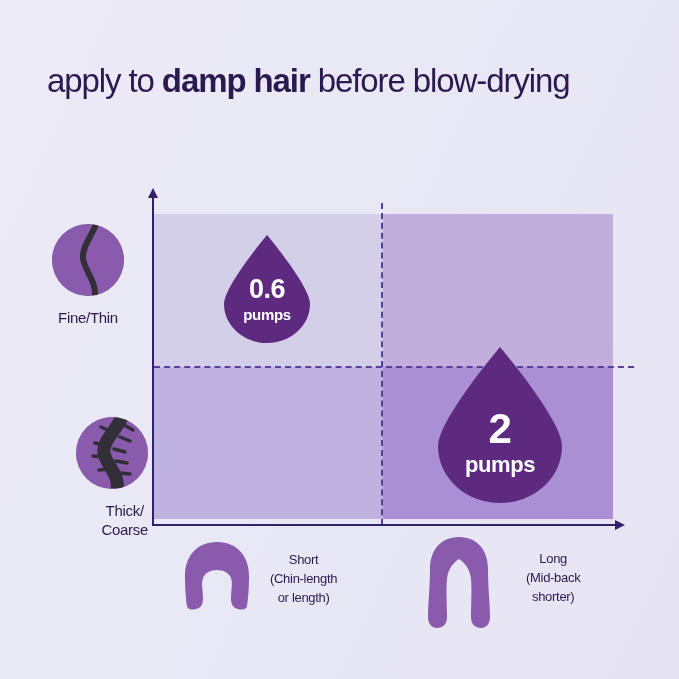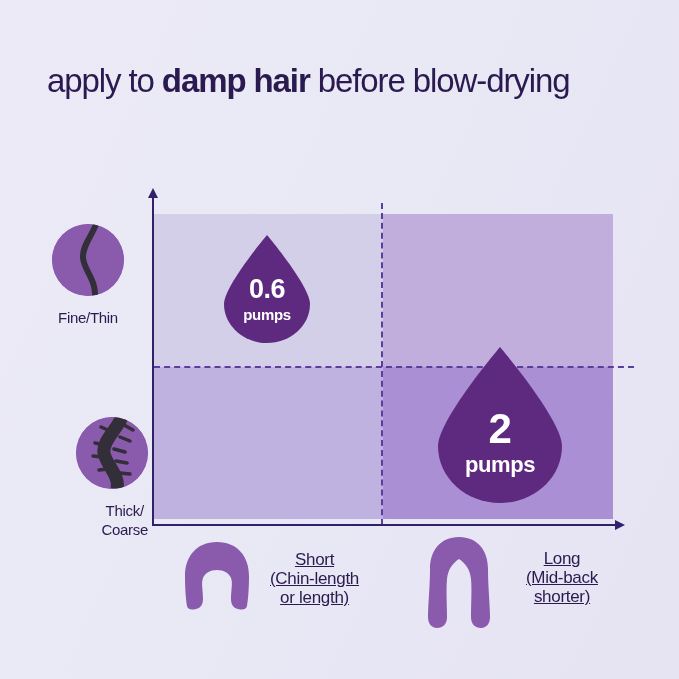--- a/index.html
+++ b/index.html
@@ -222,26 +222,25 @@
   .xcat {
     position: absolute;
     display: flex;
     flex-direction: row;
     align-items: flex-start;
   }
   .xcat-short { left: 178px; top: 540px; }
   .xcat-long  { left: 420px; top: 535px; }
   .xcat-label {
     margin-left: 14px;
-    font-size: 17px;
+    font-size: 13px;
     color: #2a1a4f;
     line-height: 19px;
     text-align: center;
     letter-spacing: -0.3px;
-    text-decoration: underline;
   }
   .xcat-short .xcat-label { margin-top: 10px; }
   .xcat-long .xcat-label  { margin-top: 14px; margin-left: 28px; }
   .xcat-label .cap { display: block; }
   .xcat-label .sub { display: block; }
 </style>
 </head>
 <body>
 
 <div id="infographic">

